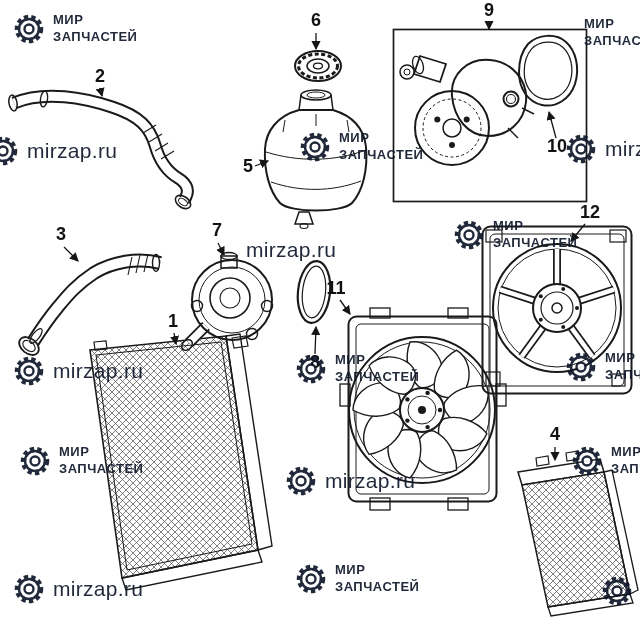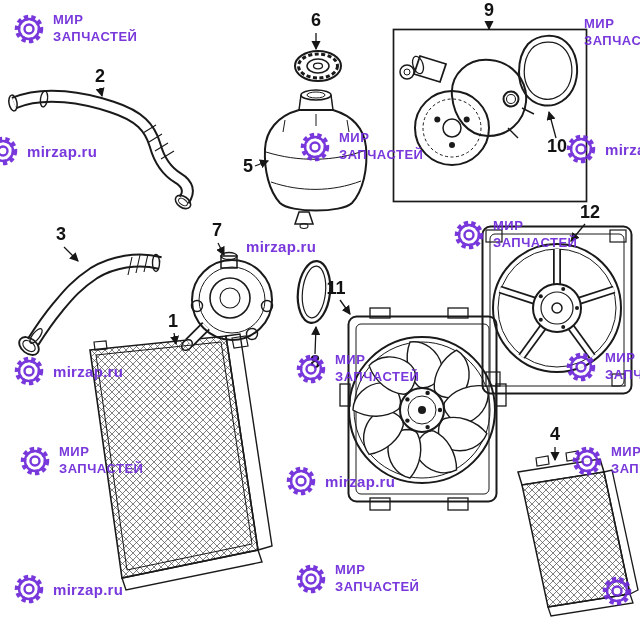--- a/index.html
+++ b/index.html
@@ -4,23 +4,23 @@
 <style>
   html,body{margin:0;padding:0}
   body{
     width:640px;height:632px;position:relative;overflow:hidden;
     background:#ffffff;
     font-family:"Liberation Sans","DejaVu Sans",sans-serif;
   }
   .stage{position:absolute;inset:0;width:640px;height:632px}
   #diagram{position:absolute;left:0;top:0;z-index:1}
   #watermark-layer{position:absolute;inset:0;z-index:5;pointer-events:none}
-  .wm{position:absolute;display:flex;align-items:center;gap:7px;color:#6d28d9;opacity:.92;white-space:nowrap}
+  .wm{position:absolute;display:flex;align-items:center;gap:7px;color:#0f172a;opacity:.92;white-space:nowrap}
   .wm-lines{display:flex;flex-direction:column;font-weight:bold;font-size:13px;line-height:1.3;letter-spacing:.5px}
-  .wm-domain{font-weight:bold;font-size:15px;letter-spacing:.3px}
+  .wm-domain{font-weight:normal;font-size:21px;letter-spacing:.3px}
   .wm-gear{flex:0 0 auto}
   .leader{stroke:#161616;stroke-width:1.3;fill:none}
   .callout text{font-weight:bold;font-size:18px;fill:#121212}
   .ln{stroke:#1a1a1a;fill:none}
 </style>
 </head>
 <body>
 
 <div class="stage">
 

